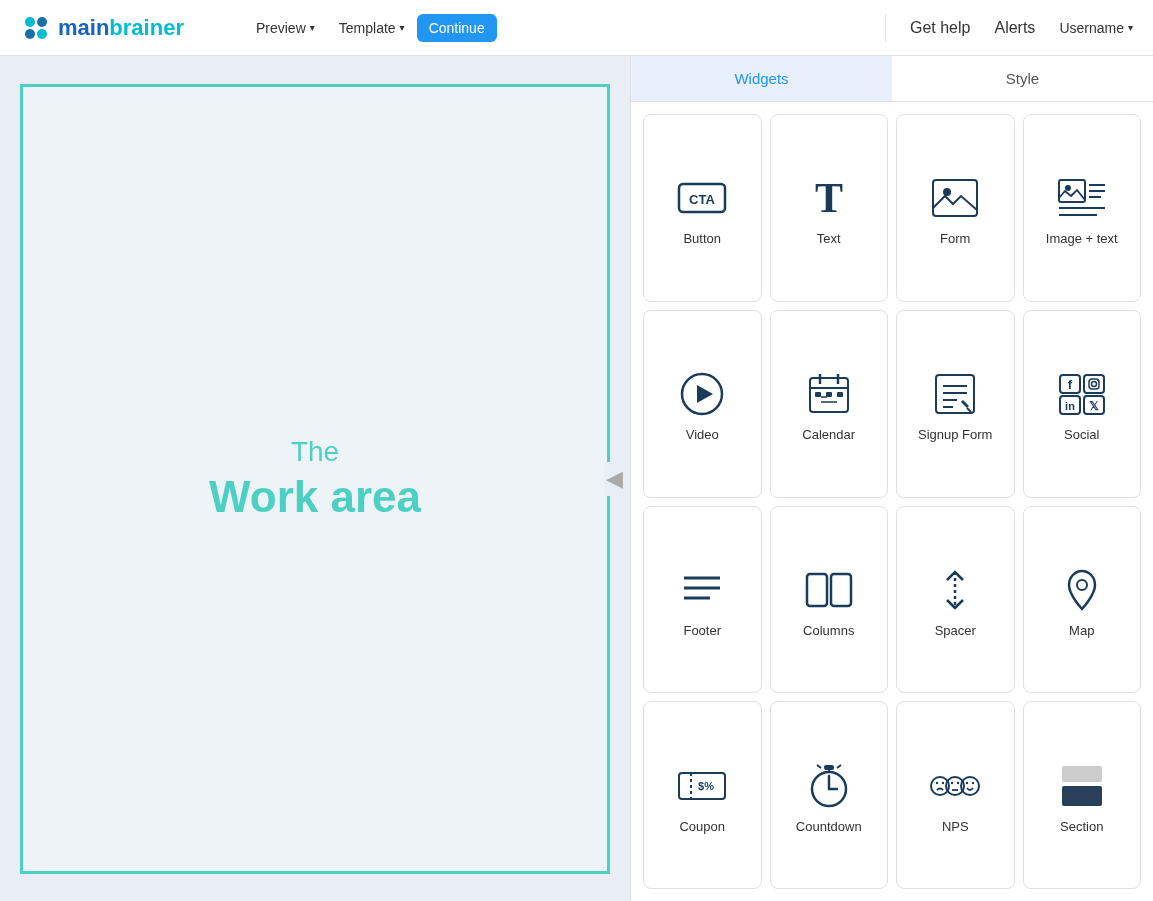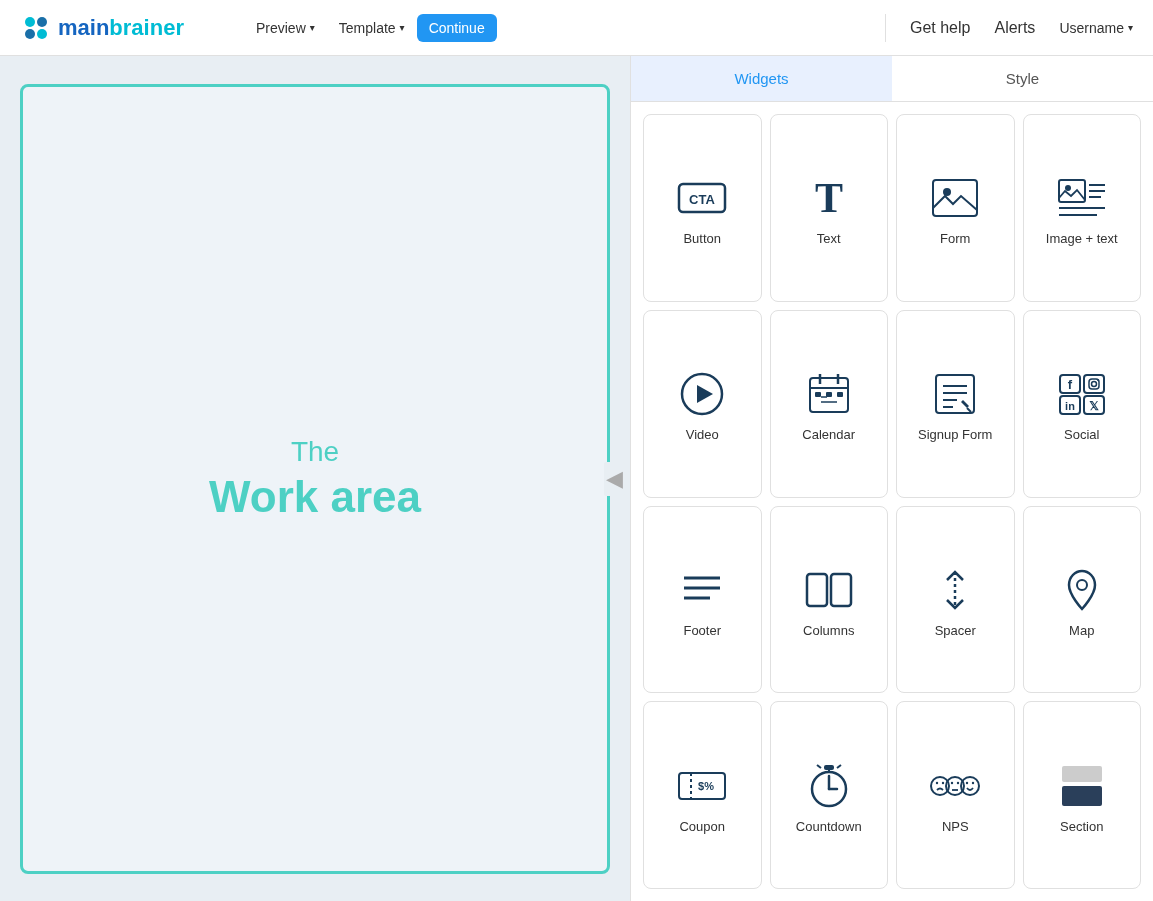--- a/index.html
+++ b/index.html
@@ -88,21 +88,21 @@
       display: flex;
       align-items: center;
       justify-content: center;
       position: relative;
     }
     .work-area-canvas {
       width: 590px;
       height: 790px;
       background: #eef3f8;
       border: 3px solid #4dd0c4;
-      border-radius: 8px;
+      border-radius: 0;
       display: flex;
       flex-direction: column;
       align-items: center;
       justify-content: center;
       position: relative;
     }
     .work-area-the {
       color: #4dd0c4;
       font-size: 28px;
       font-weight: 400;

